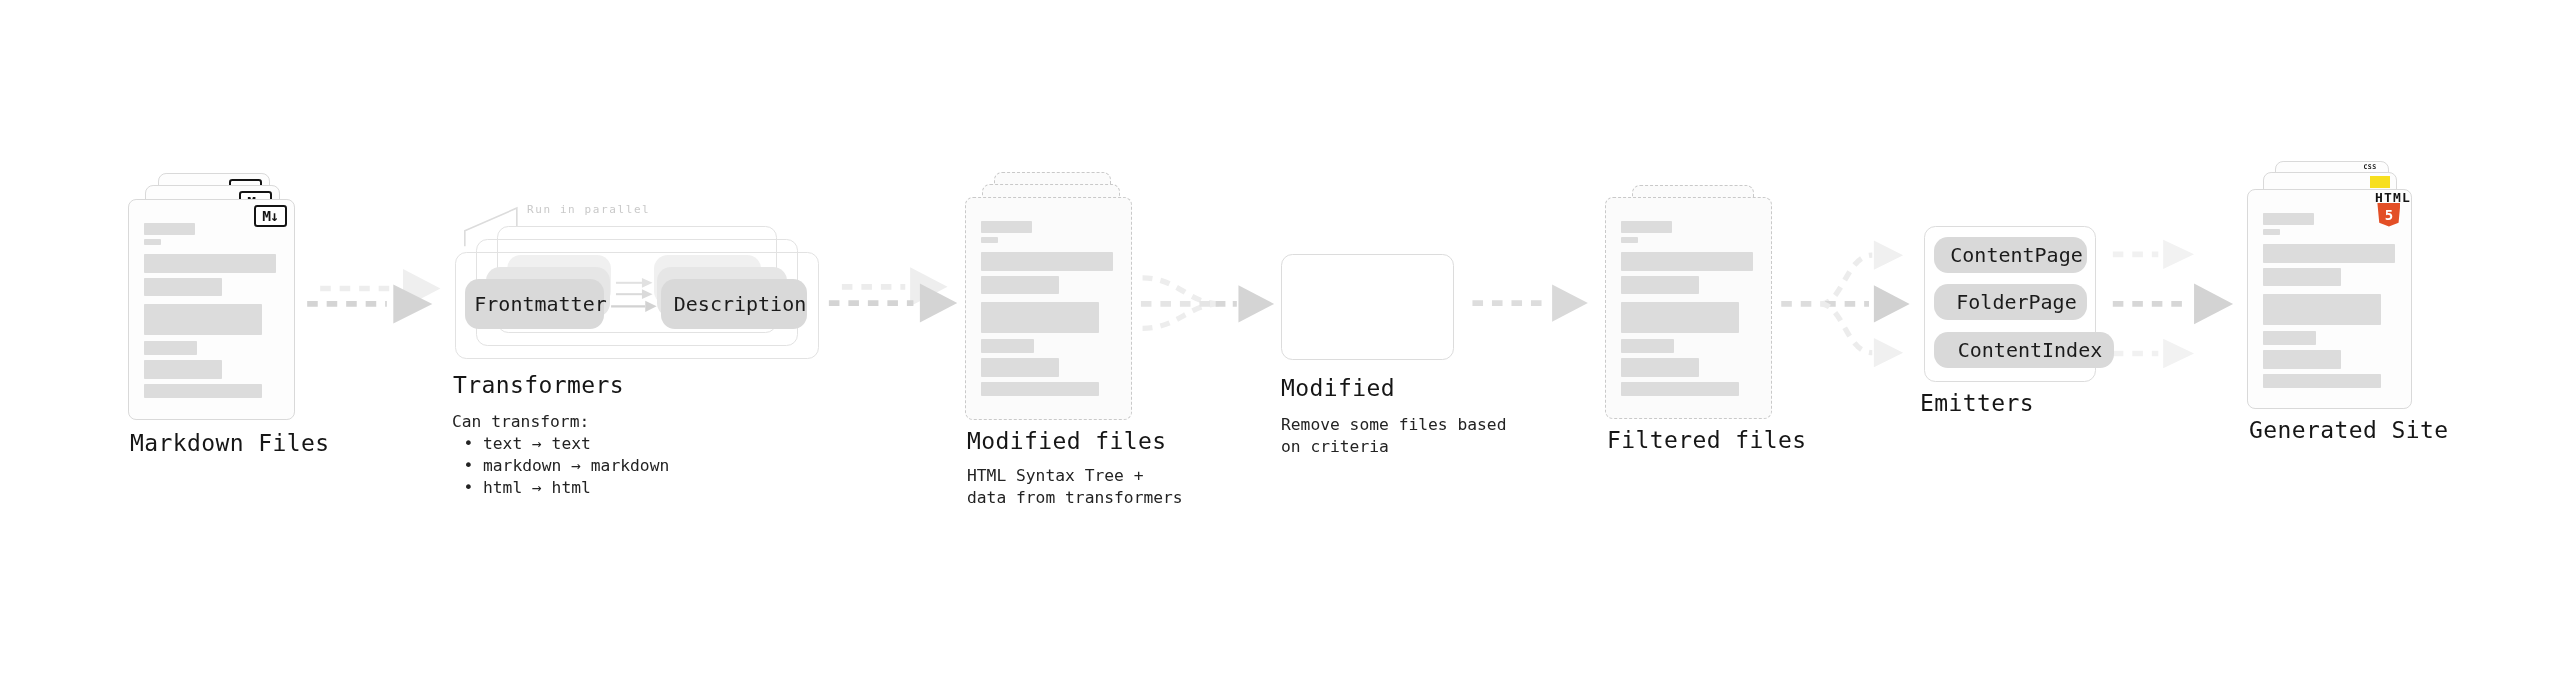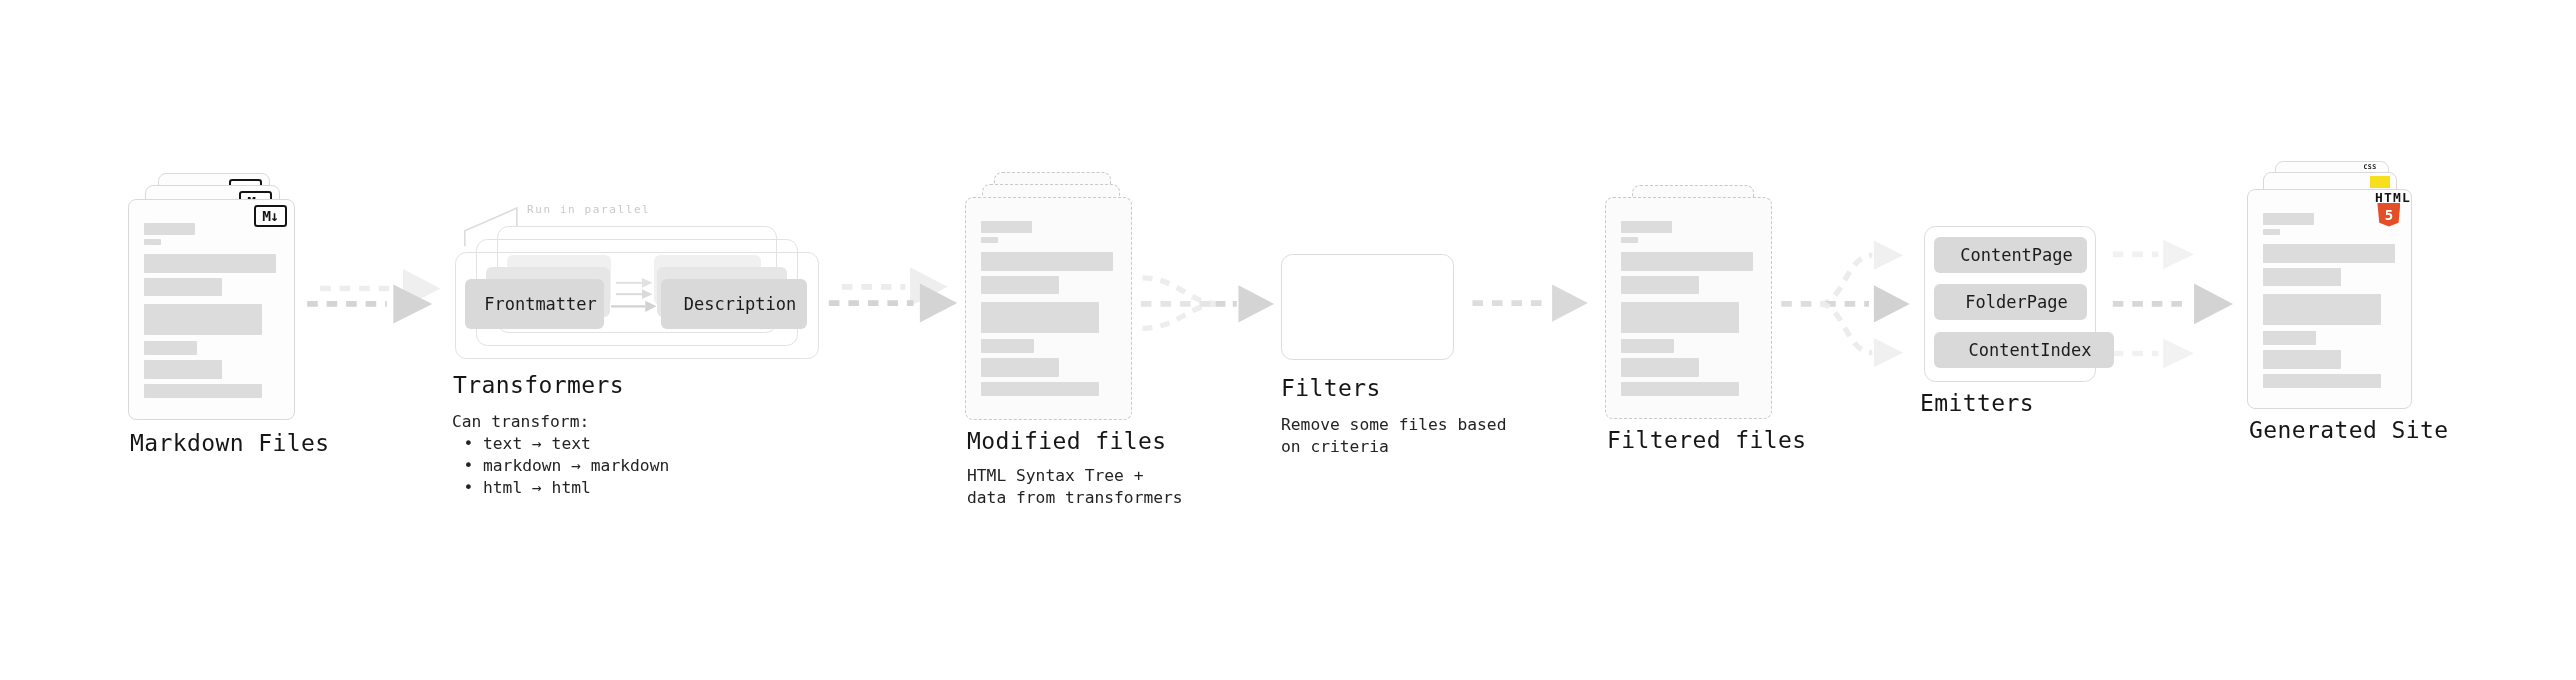--- a/index.html
+++ b/index.html
@@ -26,22 +26,22 @@
   .js-badge{position:absolute;top:3.3px;right:6.5px;width:19.5px;height:11.4px;}
   .html5-badge{position:absolute;top:4.1px;right:8.1px;width:28px;}
   .html5-word{font-size:13px;line-height:7.3px;font-weight:bold;color:#141414;text-align:center;letter-spacing:1.2px;}
   .html5-shield{width:23px;height:23.6px;margin:1.6px auto 0;display:flex;align-items:center;justify-content:center;
                 color:#ffffff;font-size:14px;font-weight:bold;
                 clip-path:polygon(0 0,100% 0,92% 84%,50% 100%,8% 84%);}
 
   
   .outline-box{position:absolute;border:1.6px solid #e2e2e2;border-radius:11.4px;box-sizing:border-box;z-index:2;}
   .panel{position:absolute;background:#ffffff;border:1.6px solid #dcdcdc;border-radius:11.4px;box-sizing:border-box;z-index:2;}
-  .chip{position:absolute;background:#d9d9d9;border-radius:6px;display:flex;align-items:center;justify-content:center;
-        font-size:17px;color:#1b1b1b;box-sizing:border-box;z-index:3;white-space:nowrap;padding-left:12px;}
+  .chip{position:absolute;background:#d9d9d9;border-radius:14px;display:flex;align-items:center;justify-content:center;
+        font-size:20px;color:#1b1b1b;box-sizing:border-box;z-index:3;white-space:nowrap;padding-left:12px;}
   .chip.ghost2{background:#e6e6e6;z-index:2;}
   .chip.ghost3{background:#f0f0f0;z-index:2;}
 
   
   .label{position:absolute;font-size:23px;color:#161616;white-space:nowrap;letter-spacing:0.4px;z-index:4;}
   .body-text{position:absolute;font-size:16.3px;line-height:22px;color:#232323;white-space:nowrap;z-index:4;}
   .bullet{padding-left:11.4px;}
   .annotation{position:absolute;font-size:11px;color:#c9c9c9;letter-spacing:1.6px;white-space:nowrap;z-index:4;}
 </style>
 </head>
@@ -166,21 +166,21 @@
         <div class="bar" style="width: 118px; height: 14px; margin-top: 5.7px;"></div>
       </div>
   </div>
   <div class="label" style="left:967px;top:428px">Modified files</div>
   <div class="body-text" style="left:967px;top:465px">
     <div>HTML Syntax Tree +</div>
     <div>data from transformers</div>
   </div>
 
   <div class="panel" style="left:1281px;top:254px;width:173px;height:106px"></div>
-  <div class="label" style="left:1281px;top:375px">Filters</div>
+  <div class="label" style="left:1281px;top:375px">Modified</div>
   <div class="body-text" style="left:1281px;top:414px">
     <div>Remove some files based</div>
     <div>on criteria</div>
   </div>
 
   <div class="file-card dashed" style="left:1632px;top:185px;width:122px;height:57px"></div>
   <div class="file-card dashed" style="left:1605px;top:197px;width:167px;height:222px">
     <div class="card-bars">
         <div class="bar" style="width: 51px; height: 12.2px; margin-top: 0px;"></div>
         <div class="bar" style="width: 17px; height: 5.7px; margin-top: 4.1px;"></div>

